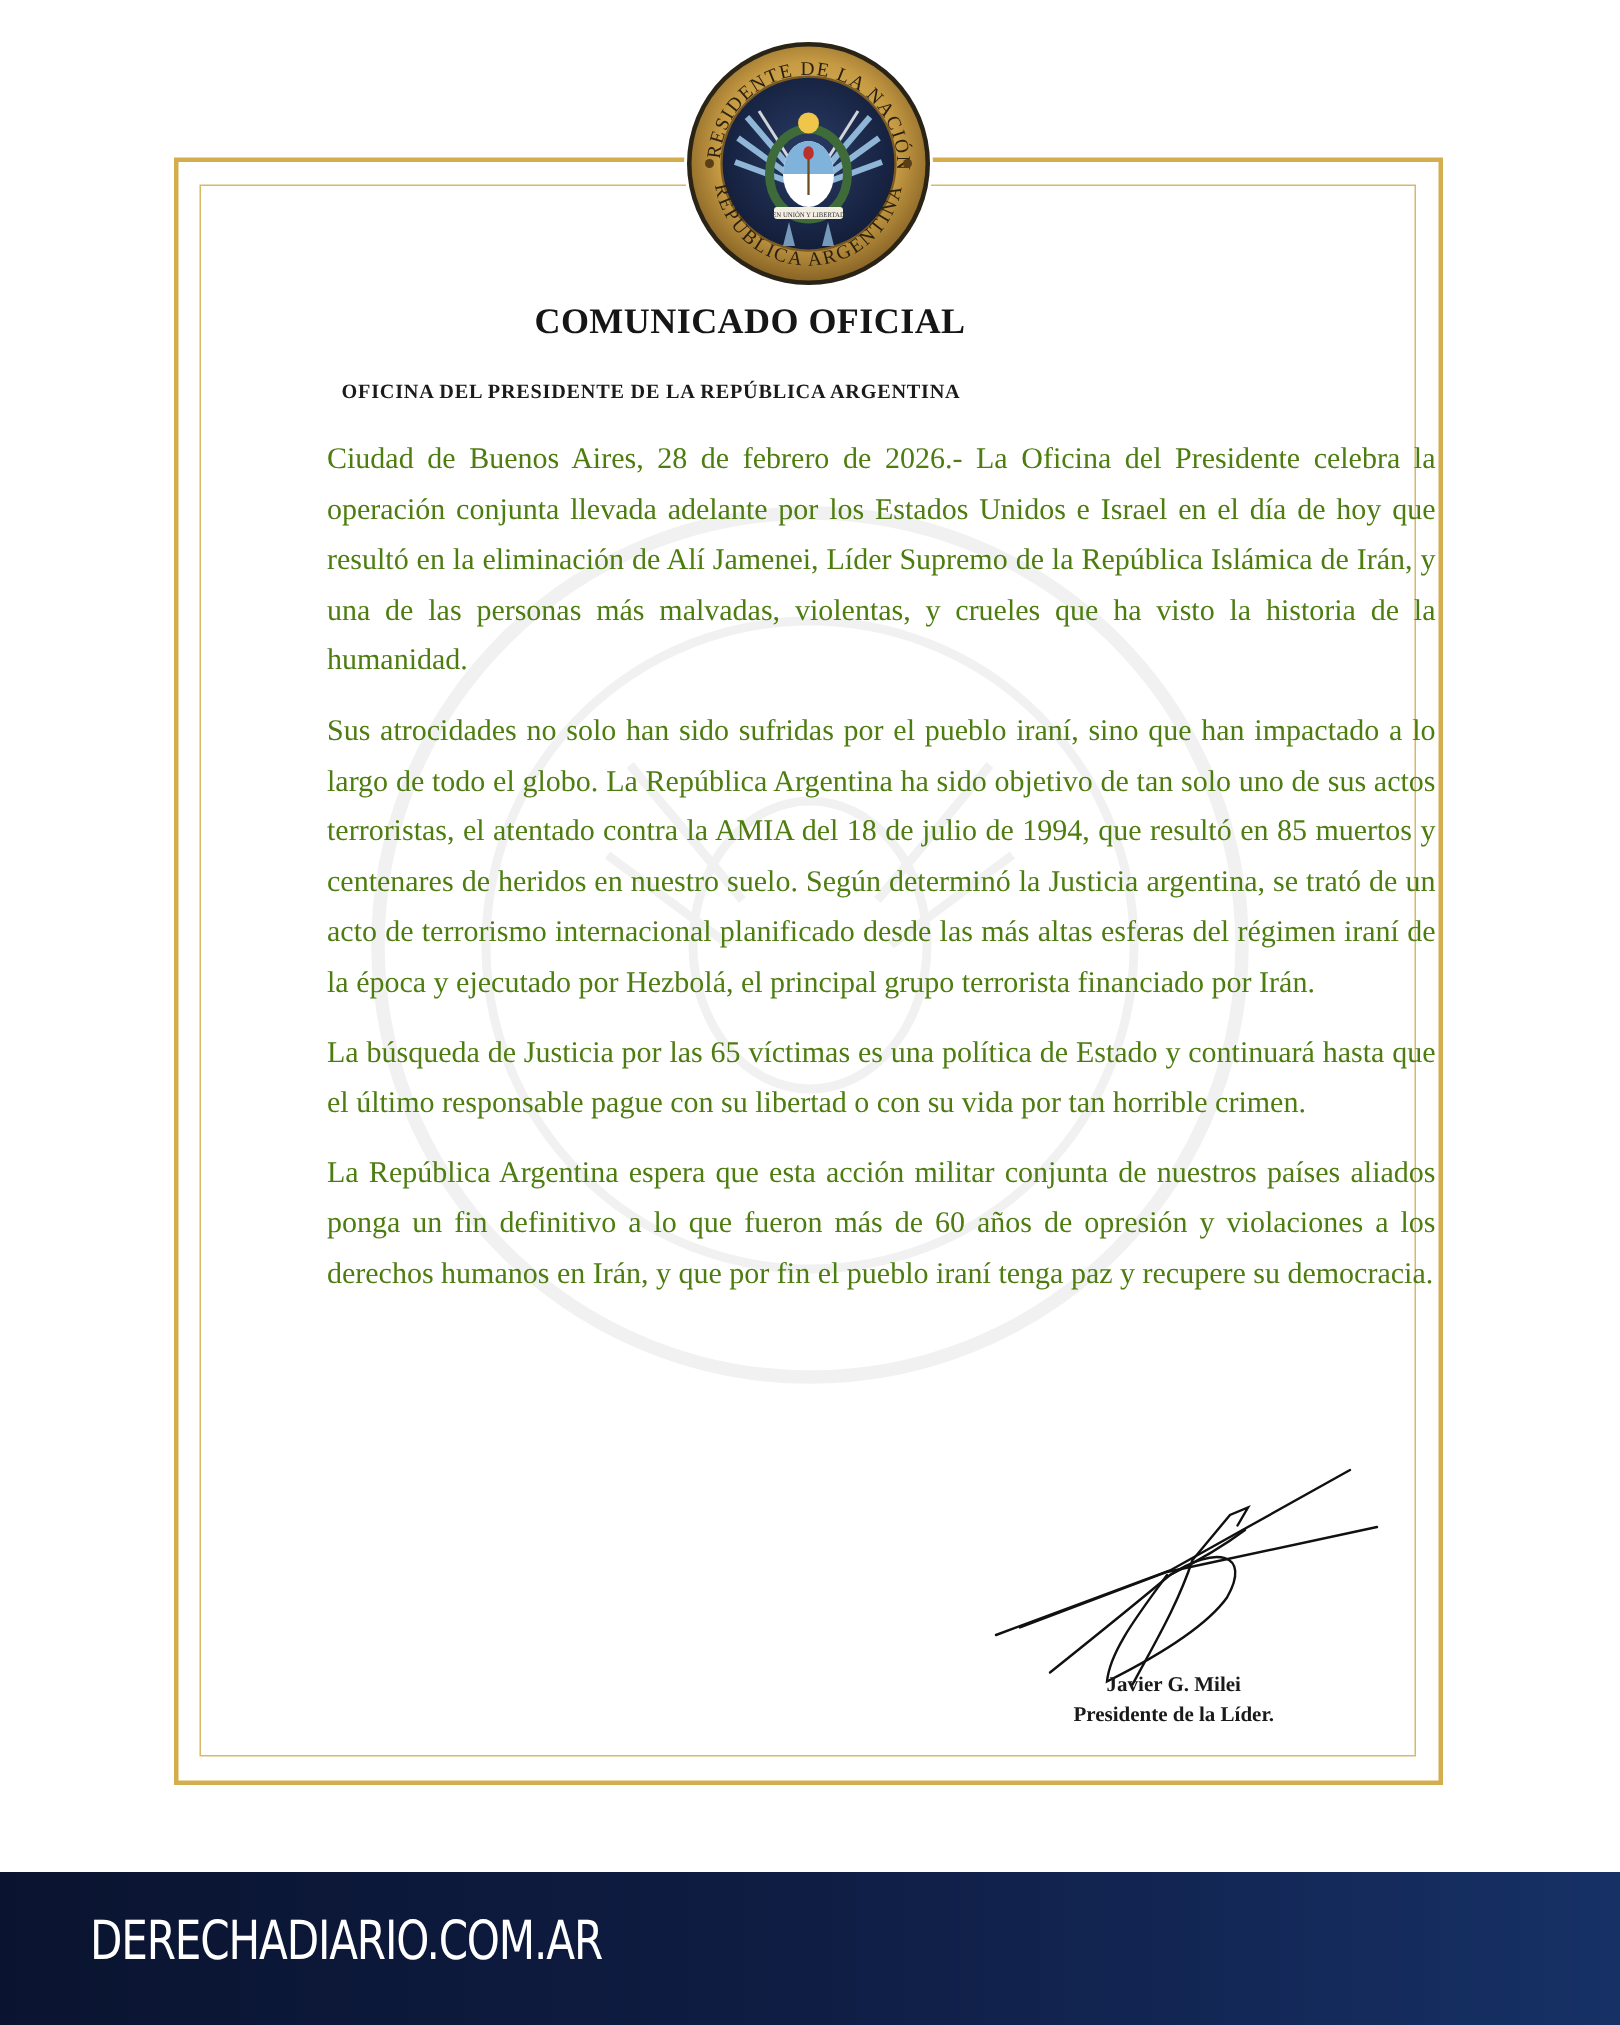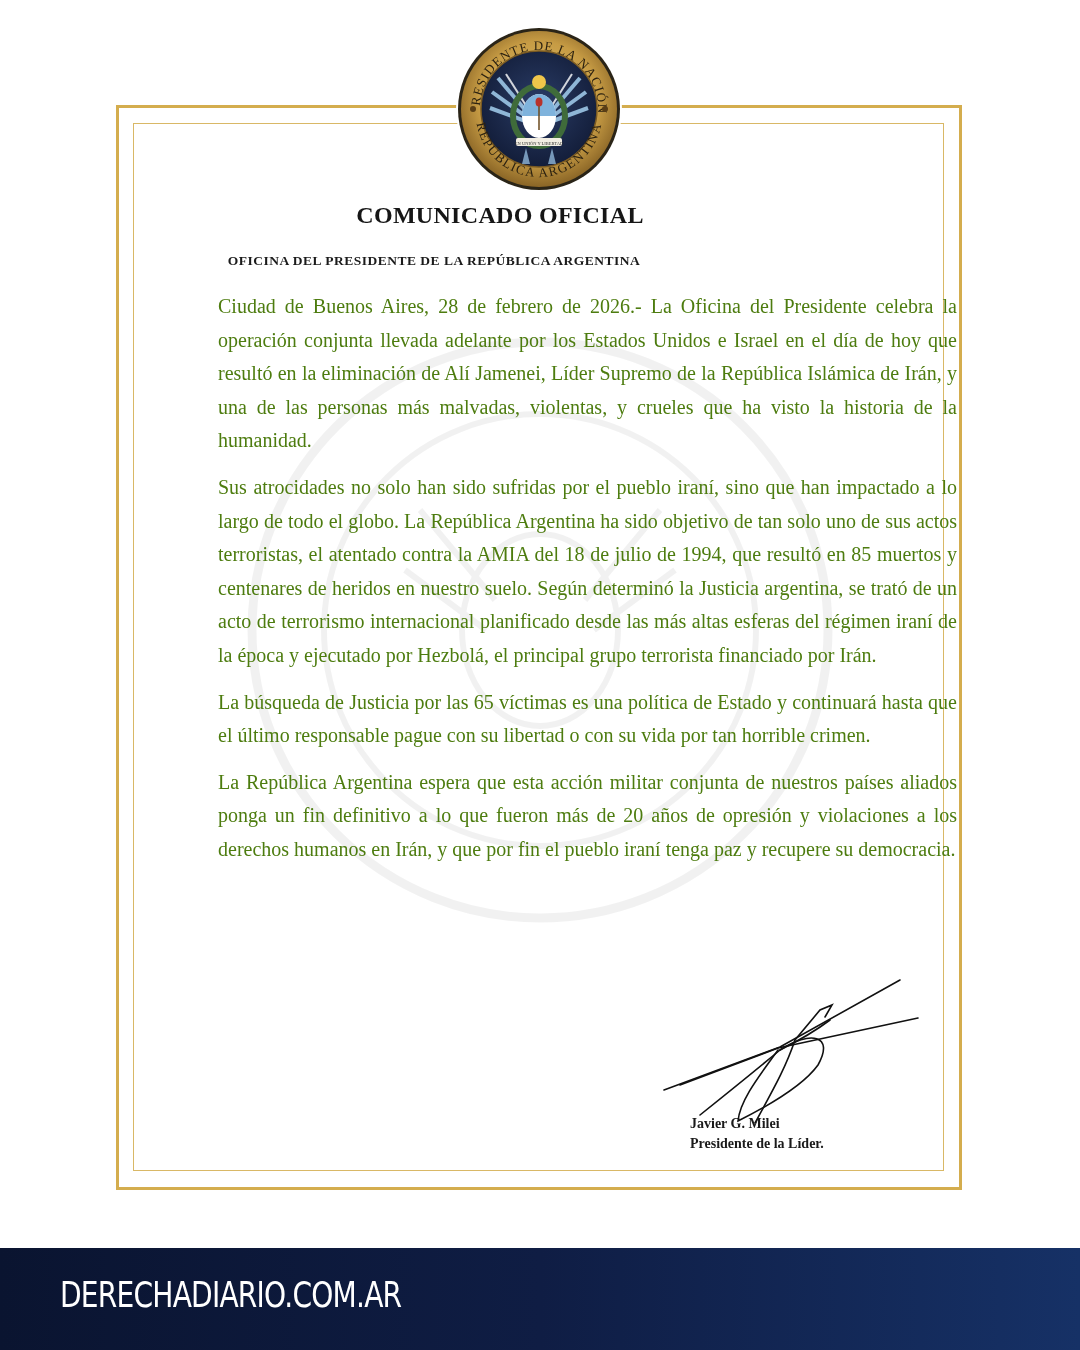--- a/index.html
+++ b/index.html
@@ -34,21 +34,21 @@
     position: absolute; left: 0; width: 868px; top: 253px; text-align: center;
     font-size: 13.5px; font-weight: bold; letter-spacing: 0.5px; color: #1b1b1b;
   }
   .body {
     position: absolute; left: 170px; top: 290px; width: 739px;
     font-size: 20px; line-height: 33.6px; text-align: justify; color: #4d7c0f; margin-left: 48px;
   }
   .body p { margin: 0 0 13px 0; }
   .signature-svg { position: absolute; left: 660px; top: 975px; width: 270px; height: 150px; }
   .sig-name {
-    position: absolute; left: 690px; width: 185px; top: 1114px; text-align: left;
+    position: absolute; left: 690px; width: 185px; top: 1114px; text-align: center;
     font-size: 14px; font-weight: bold; line-height: 20px; color: #1a1a1a;
   }
   .footer {
     position: absolute; left: 0; top: 1248px; width: 1080px; height: 102px;
     background: linear-gradient(90deg, #0a1430 0%, #0f1d44 50%, #163166 100%);
   }
   .footer-url {
     position: absolute; left: 60px; top: 26px;
     font-family: "DejaVu Sans", sans-serif; font-size: 36px; letter-spacing: -1px;
     color: #ffffff; transform: scaleX(0.78); transform-origin: left center;
@@ -137,21 +137,21 @@
   </svg>
 </div>
 
 <div class="title">COMUNICADO OFICIAL</div>
 <div class="subtitle">OFICINA DEL PRESIDENTE DE LA REPÚBLICA ARGENTINA</div>
 
 <div class="body">
   <p>Ciudad de Buenos Aires, 28 de febrero de 2026.- La Oficina del Presidente celebra la operación conjunta llevada adelante por los Estados Unidos e Israel en el día de hoy que resultó en la eliminación de Alí Jamenei, Líder Supremo de la República Islámica de Irán, y una de las personas más malvadas, violentas, y crueles que ha visto la historia de la humanidad.</p>
   <p>Sus atrocidades no solo han sido sufridas por el pueblo iraní, sino que han impactado a lo largo de todo el globo. La República Argentina ha sido objetivo de tan solo uno de sus actos terroristas, el atentado contra la AMIA del 18 de julio de 1994, que resultó en 85 muertos y centenares de heridos en nuestro suelo. Según determinó la Justicia argentina, se trató de un acto de terrorismo internacional planificado desde las más altas esferas del régimen iraní de la época y ejecutado por Hezbolá, el principal grupo terrorista financiado por Irán.</p>
   <p>La búsqueda de Justicia por las 65 víctimas es una política de Estado y continuará hasta que el último responsable pague con su libertad o con su vida por tan horrible crimen.</p>
-  <p>La República Argentina espera que esta acción militar conjunta de nuestros países aliados ponga un fin definitivo a lo que fueron más de 20 años de opresión y violaciones a los derechos humanos en Irán, y que por fin el pueblo iraní tenga paz y recupere su democracia.</p>
+  <p>La República Argentina espera que esta acción militar conjunta de nuestros países aliados ponga un fin definitivo a lo que fueron más de 60 años de opresión y violaciones a los derechos humanos en Irán, y que por fin el pueblo iraní tenga paz y recupere su democracia.</p>
 </div>
 
 <svg class="signature-svg" viewBox="0 0 270 150">
   <g fill="none" stroke="#111" stroke-width="1.6" stroke-linecap="round">
     <path d="M4 115 L120 72 L240 5"></path>
     <path d="M20 110 L118 73 L258 43"></path>
     <path d="M40 140 Q90 100 120 75 Q150 60 170 45"></path>
     <path d="M120 75 C150 55 175 60 158 90 C140 115 90 140 78 146 C80 125 100 100 118 75"></path>
     <path d="M95 148 C110 120 125 95 135 65 L160 35 L172 30 L165 42"></path>
   </g>

